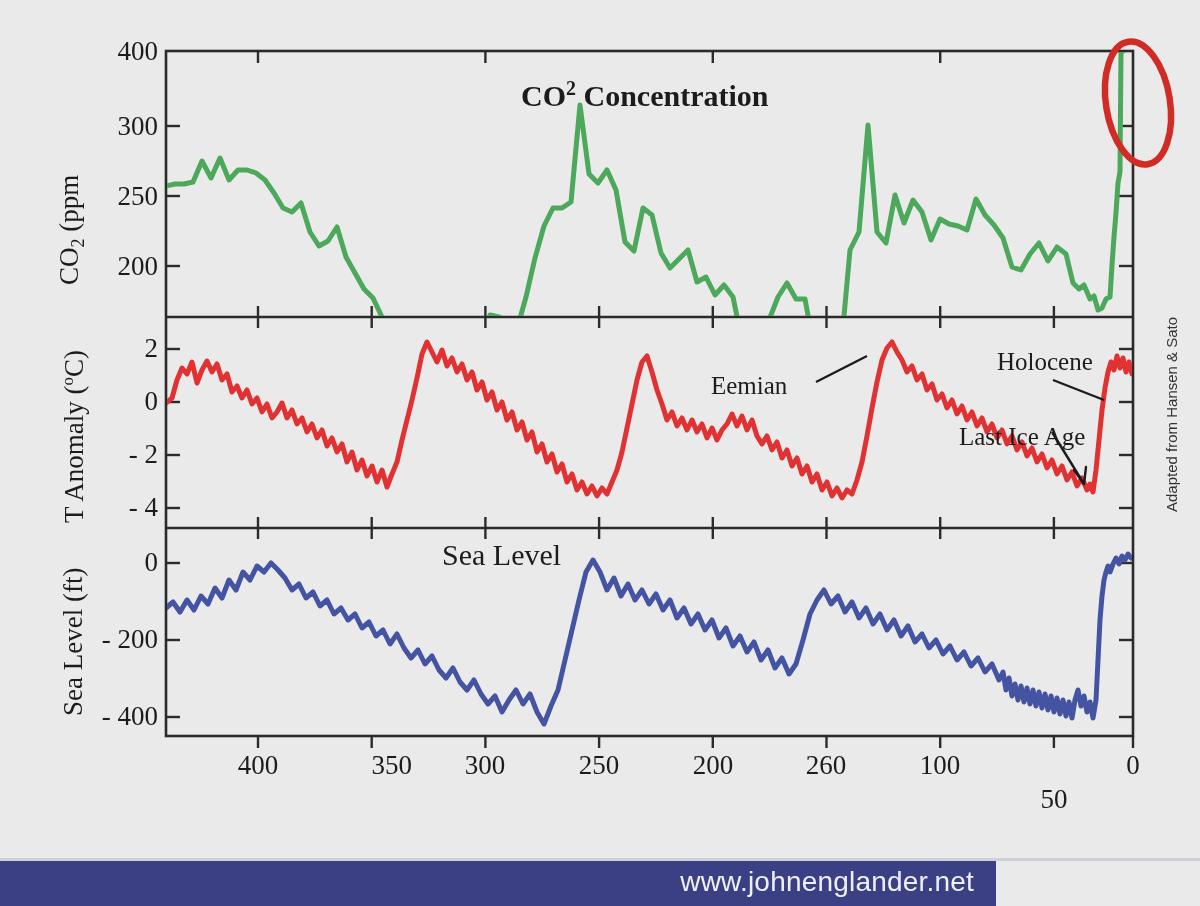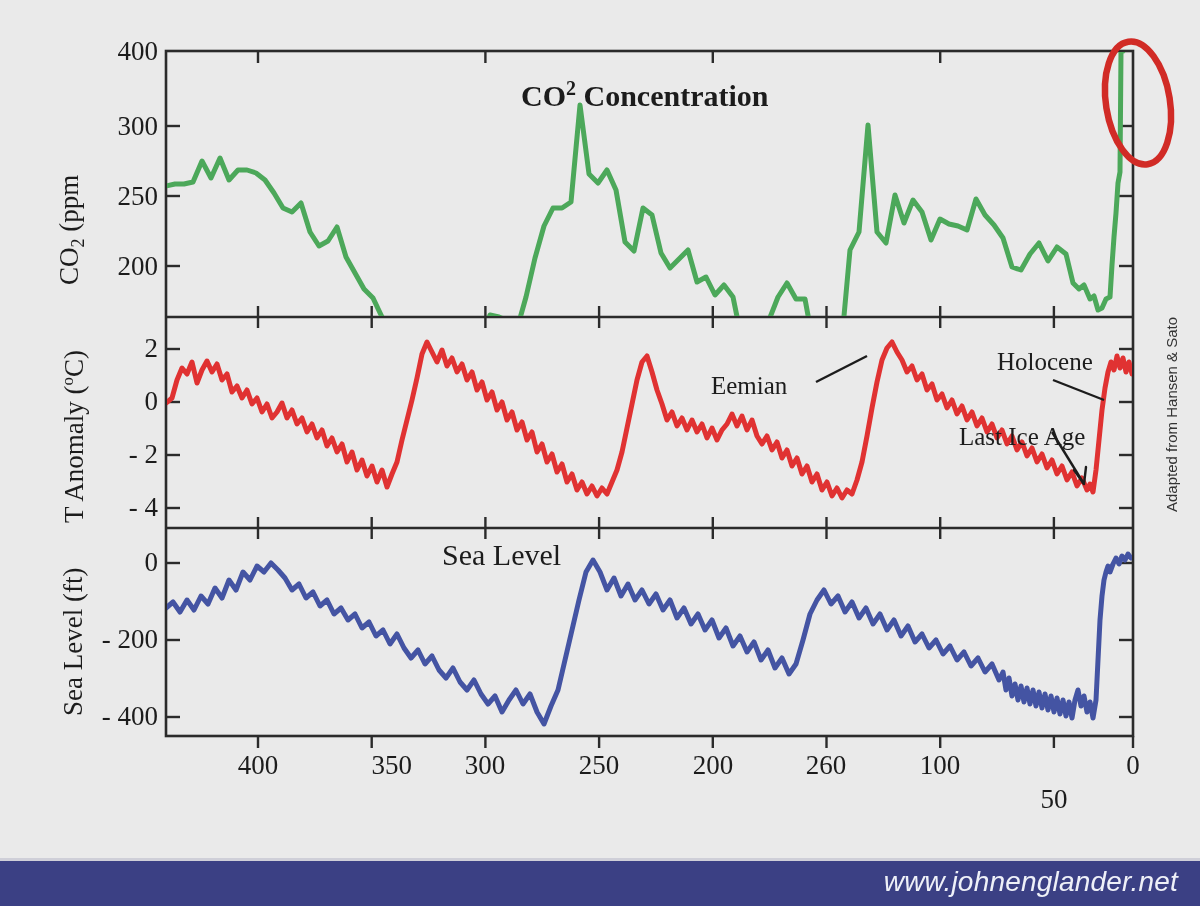--- a/index.html
+++ b/index.html
@@ -29,23 +29,22 @@
 
   
   #credit{
     position:absolute;left:1163px;top:512px;
     font-family:"Liberation Sans", sans-serif;font-size:15px;color:#333;
     white-space:nowrap;transform-origin:0 0;transform:rotate(-90deg);
   }
 
   
   #footer{
-    position:absolute;left:0;top:858px;width:1200px;height:48px;
+    position:absolute;left:0;top:858px;width:996px;height:48px;
     background:#3b4084;
-    font-style:italic;
   }
   #footer-url{
     position:absolute;right:22px;top:8px;
     font-family:"Liberation Sans", sans-serif;
     font-size:28px;color:#eef0f8;letter-spacing:.2px;
   }
   #footer-hl{position:absolute;left:0;top:0;width:1200px;height:3px;background:#cfcfd8;}
 </style>
 </head>
 <body>

